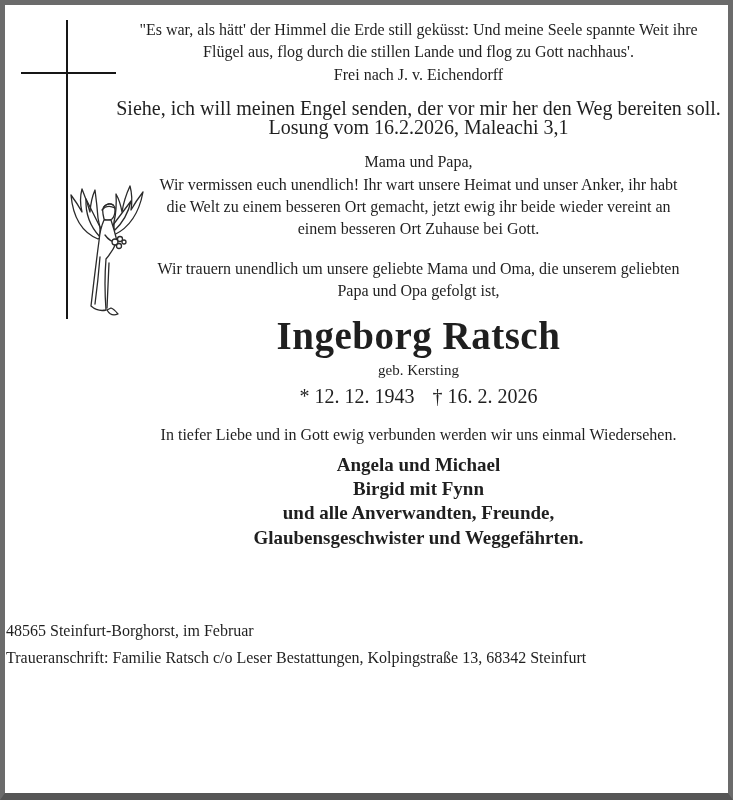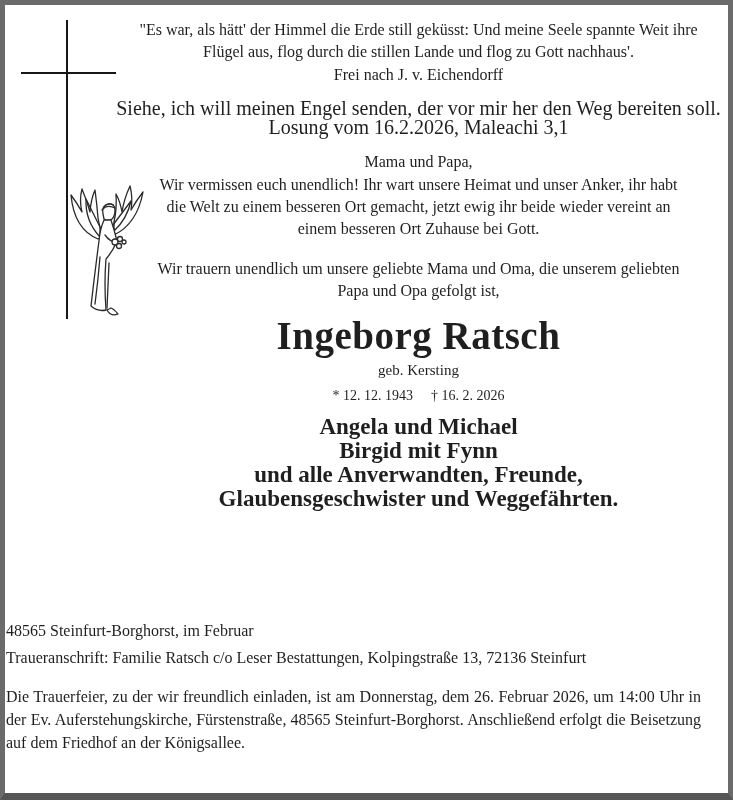--- a/index.html
+++ b/index.html
@@ -21,25 +21,25 @@
   .angel{position:absolute;left:62px;top:174px;width:82px;height:150px;}
   
   .main{position:absolute;left:105px;top:0;width:617px;text-align:center;}
   .main p{margin:0;white-space:pre-line;}
   .quote{margin-top:14px !important;font-size:16px;line-height:22.4px;}
   .verse{margin-top:13px !important;font-size:20px;line-height:19px;}
   .parents{margin-top:14px !important;font-size:16px;line-height:22.4px;}
   .mourning{margin-top:17px !important;font-size:16px;line-height:22.4px;}
   .name{margin:12px 0 0 0;font-size:39px;line-height:42px;font-weight:700;letter-spacing:.5px;}
   .maiden{margin-top:3px !important;font-size:15px;line-height:20px;}
-  .dates{margin-top:4px !important;font-size:14px;line-height:24px;text-align:center;}
+  .dates{margin-top:4px !important;font-size:20px;line-height:24px;text-align:center;}
   .dates .death{margin-left:18px;}
   .thanks{margin-top:28px !important;font-size:16px;line-height:22.4px;}
   .farewell{margin-top:16px !important;font-size:16px;line-height:22.4px;}
-  .family{margin-top:7px !important;font-size:23px;line-height:24.2px;font-weight:700;}
+  .family{margin-top:7px !important;font-size:19px;line-height:24.2px;font-weight:700;}
   
   .footer{position:absolute;left:1px;top:612px;width:695px;text-align:left;}
   .footer p{margin:0;}
   .addr{font-size:16px;line-height:27px;}
   .funeral{margin-top:14px !important;font-size:16px;line-height:23px;text-align:justify;text-justify:inter-word;}
   .memorial{margin-top:9px !important;font-size:15px;line-height:20px;}
 </style>
 </head>
 <body>
 
@@ -87,25 +87,25 @@
 Losung vom 16.2.2026, Maleachi 3,1</p>
     <p class="parents">Mama und Papa,
 Wir vermissen euch unendlich! Ihr wart unsere Heimat und unser Anker, ihr habt
 die Welt zu einem besseren Ort gemacht, jetzt ewig ihr beide wieder vereint an
 einem besseren Ort Zuhause bei Gott.</p>
     <p class="mourning">Wir trauern unendlich um unsere geliebte Mama und Oma, die unserem geliebten
 Papa und Opa gefolgt ist,</p>
     <h1 class="name">Ingeborg Ratsch</h1>
     <p class="maiden">geb. Kersting</p>
     <p class="dates"><span>* 12. 12. 1943</span><span class="death">† 16. 2. 2026</span></p>
+    <p class="farewell">In tiefer Liebe und in Gott ewig verbunden werden wir uns einmal Wiedersehen.</p>
     <p class="family">Angela und Michael
 Birgid mit Fynn
 und alle Anverwandten, Freunde,
 Glaubensgeschwister und Weggefährten.</p>
   </div>
 
   <div class="footer">
     <p class="addr">48565 Steinfurt-Borghorst, im Februar</p>
-    <p class="addr">Traueranschrift: Familie Ratsch c/o Leser Bestattungen, Kolpingstraße 13, 72136 Steinfurt</p>
-    <p class="funeral">Die Trauerfeier, zu der wir freundlich einladen, ist am Donnerstag, dem 26. Februar 2026, um 14:00 Uhr in der Ev. Auferstehungskirche, Fürstenstraße, 48565 Steinfurt-Borghorst. Anschließend erfolgt die Beisetzung auf dem Friedhof an der Königsallee.</p>
+    <p class="addr">Traueranschrift: Familie Ratsch c/o Leser Bestattungen, Kolpingstraße 13, 68342 Steinfurt</p>
   </div>
 
 </div>
 
 </body></html>

